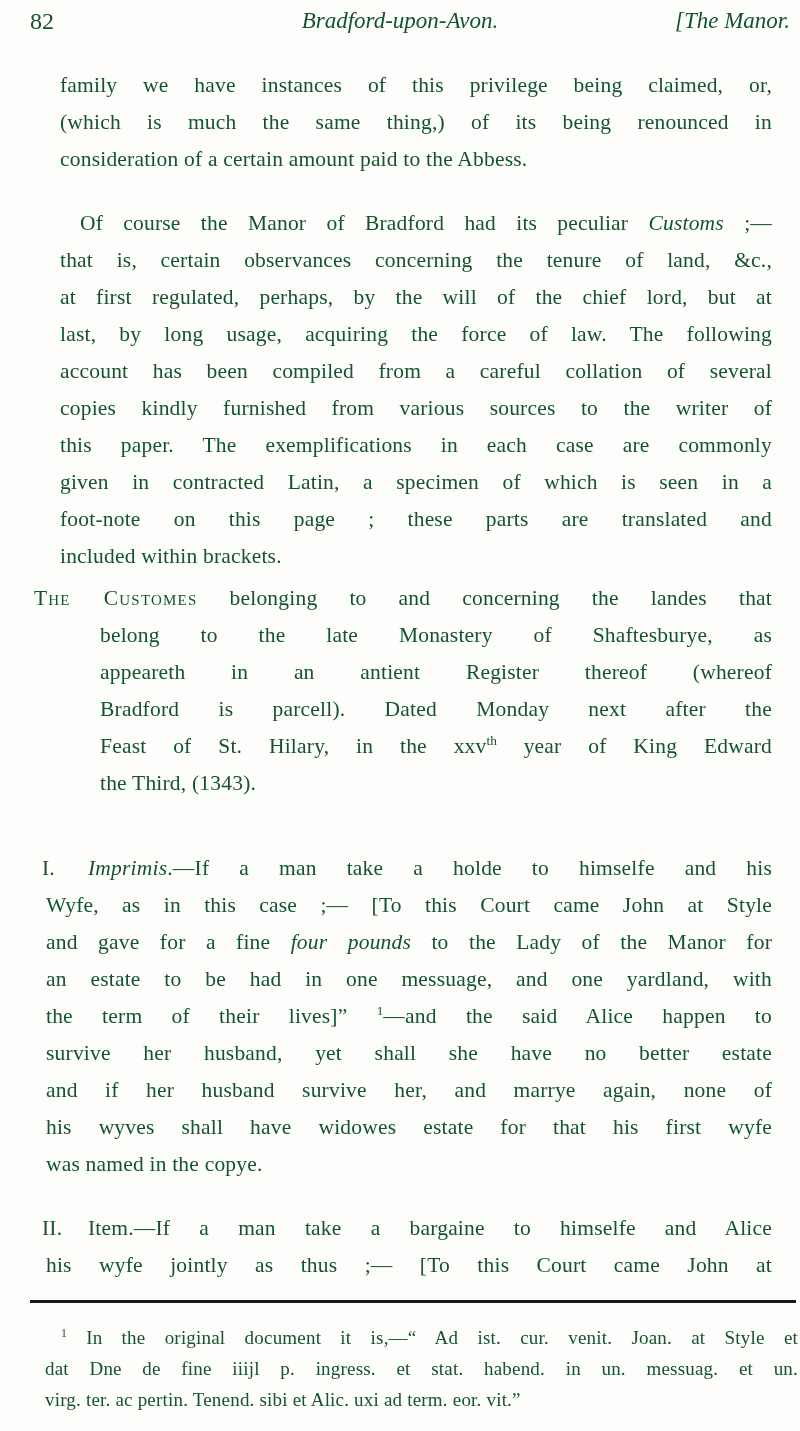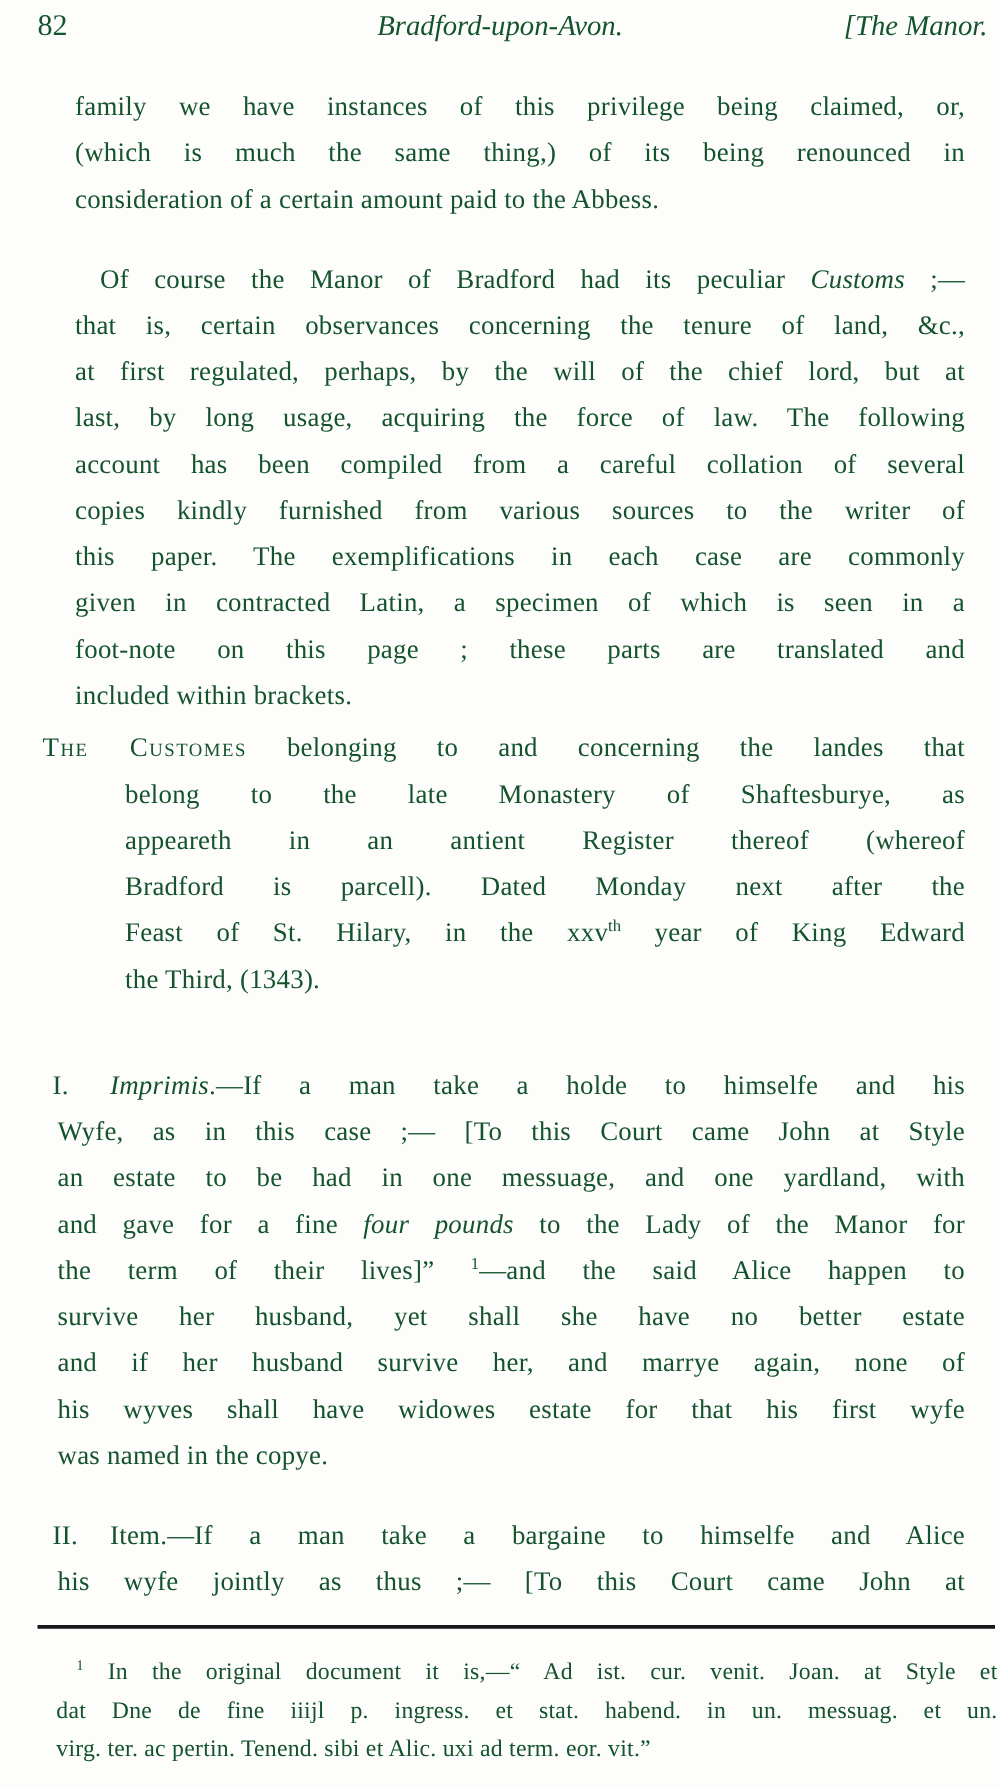--- a/index.html
+++ b/index.html
@@ -71,22 +71,22 @@
       <div class="ln cont jl">belong to the late Monastery of Shaftesburye, as</div>
       <div class="ln cont jl">appeareth in an antient Register thereof (whereof</div>
       <div class="ln cont jl">Bradford is parcell).  Dated Monday next after the</div>
       <div class="ln cont jl">Feast of St. Hilary, in the xxv<sup>th</sup> year of King Edward</div>
       <div class="ln cont">the Third, (1343).</div>
     </div>
 
   <div class="tblock item b-item1">
       <div class="ln first jl"><span class="m">I.</span><em>Imprimis</em>.—If a man take a holde to himselfe and his</div>
       <div class="ln cont jl">Wyfe, as in this case ;— [To this Court came John at Style</div>
+      <div class="ln cont jl">and gave for a fine <em>four pounds</em> to the Lady of the Manor for</div>
       <div class="ln cont jl">an estate to be had in one messuage, and one yardland, with</div>
-      <div class="ln cont jl">and gave for a fine <em>four pounds</em> to the Lady of the Manor for</div>
       <div class="ln cont jl">the term of their lives]” <sup>1</sup>—and the said Alice happen to</div>
       <div class="ln cont jl">survive her husband, yet shall she have no better estate</div>
       <div class="ln cont jl">and if her husband survive her, and marrye again, none of</div>
       <div class="ln cont jl">his wyves shall have widowes estate for that his first wyfe</div>
       <div class="ln cont">was named in the copye.</div>
     </div>
 
   <div class="tblock item b-item2">
       <div class="ln first jl"><span class="m">II.</span>Item.—If a man take a bargaine to himselfe and Alice</div>
       <div class="ln cont jl">his wyfe jointly as thus ;— [To this Court came John at</div>

